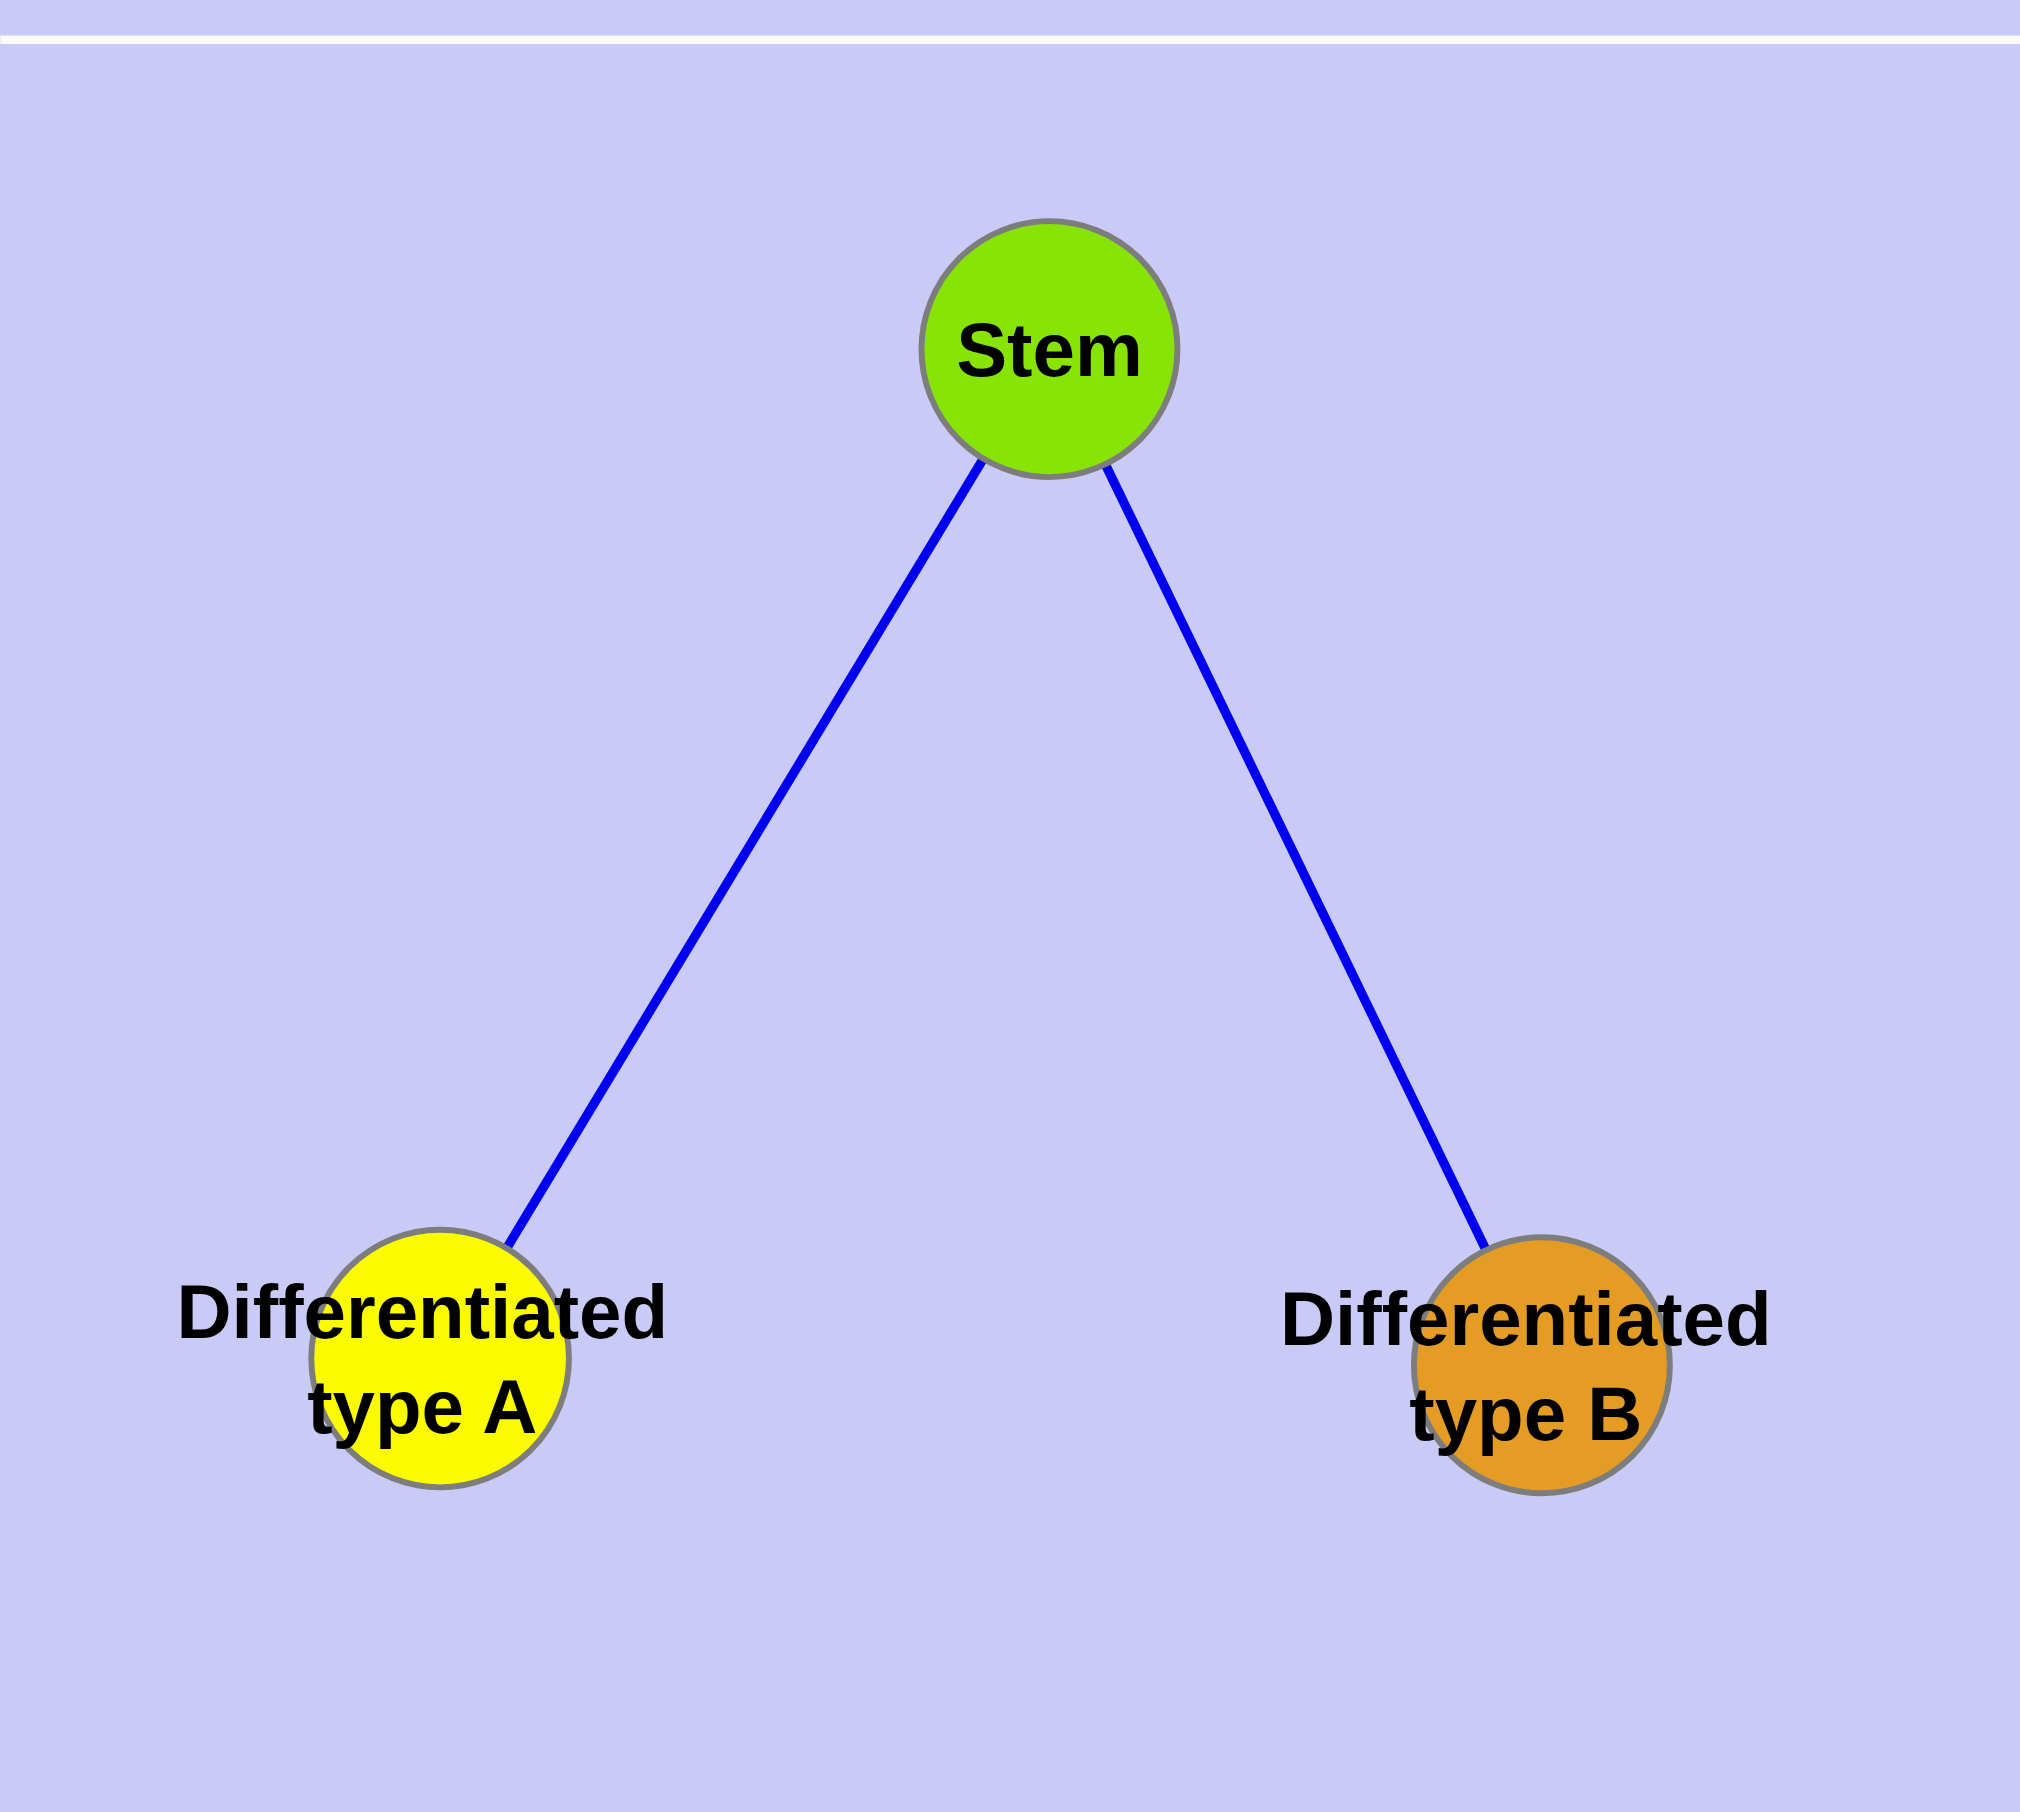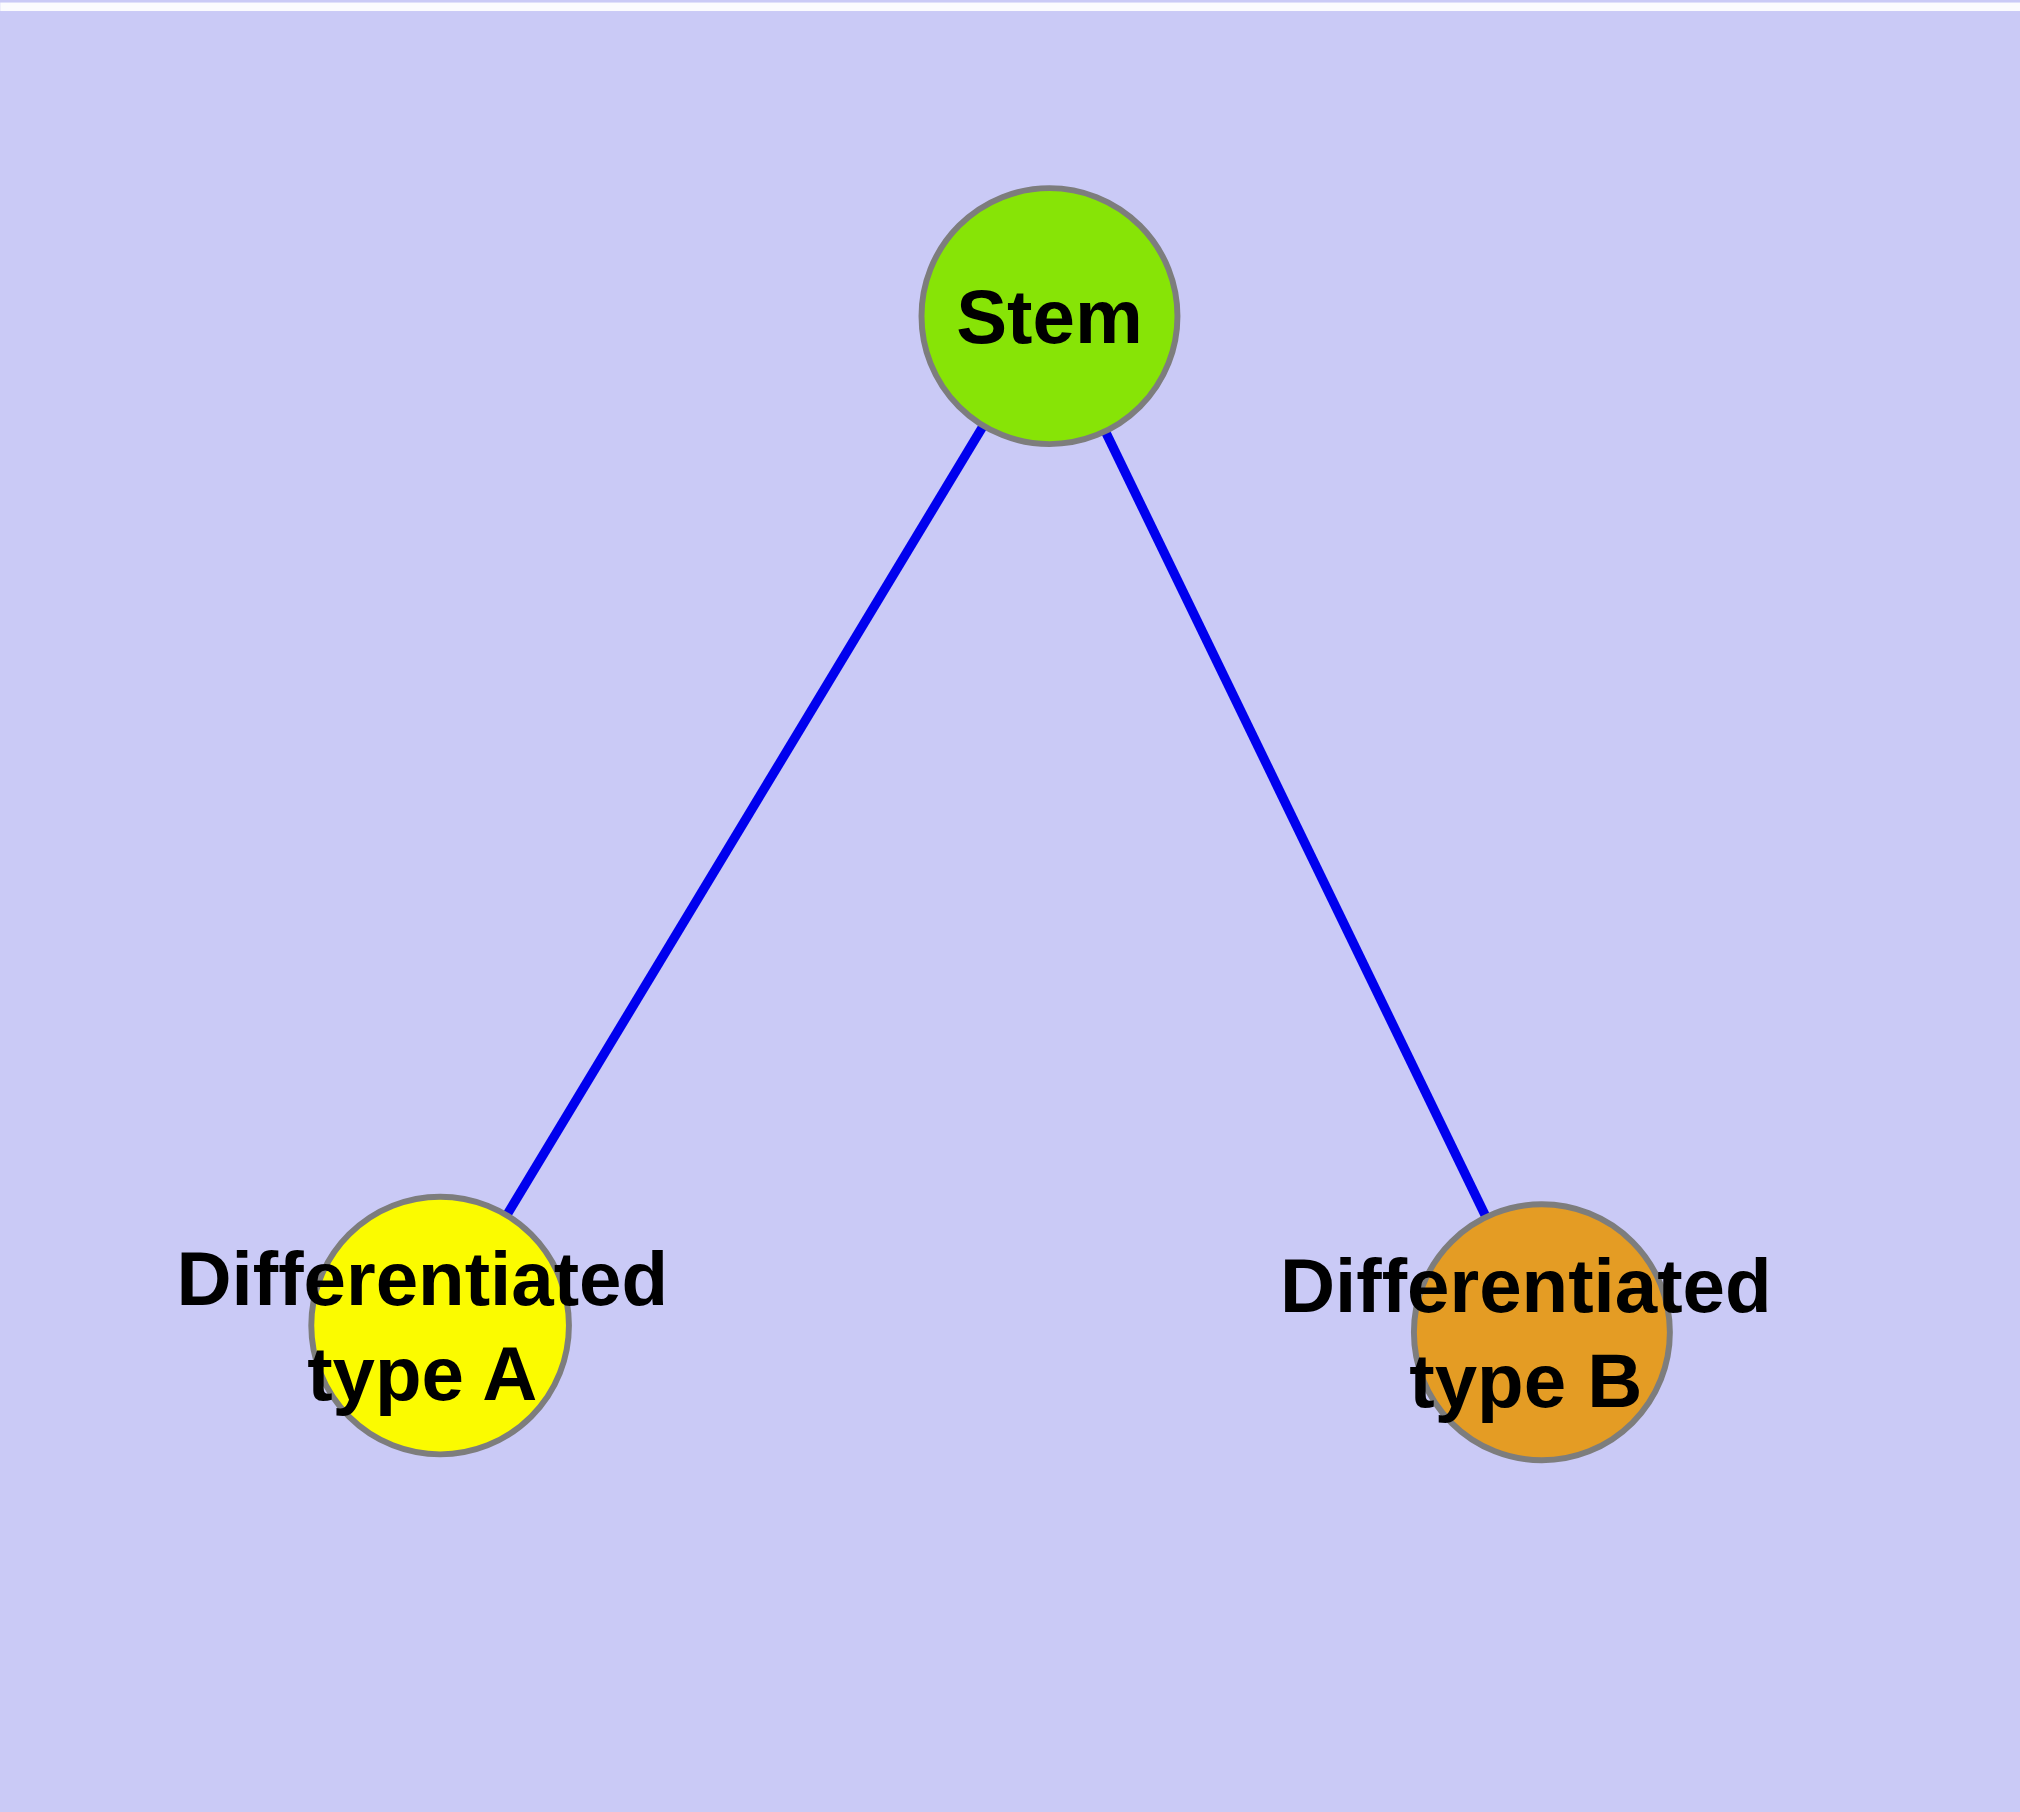--- a/index.html
+++ b/index.html
@@ -7,20 +7,21 @@
     padding: 0;
     width: 2021px;
     height: 1812px;
     overflow: hidden;
     background: #cacaf6;
   }
   .canvas-wrap {
     position: relative;
     width: 2021px;
     height: 1616px;
+    margin-top: 33px;
   }
   svg { display: block; }
   .node-label {
     font-family: "Liberation Sans", "DejaVu Sans", sans-serif;
     font-weight: bold;
     font-size: 90px;
     fill: #000000;
     text-anchor: middle;
   }
 </style>

